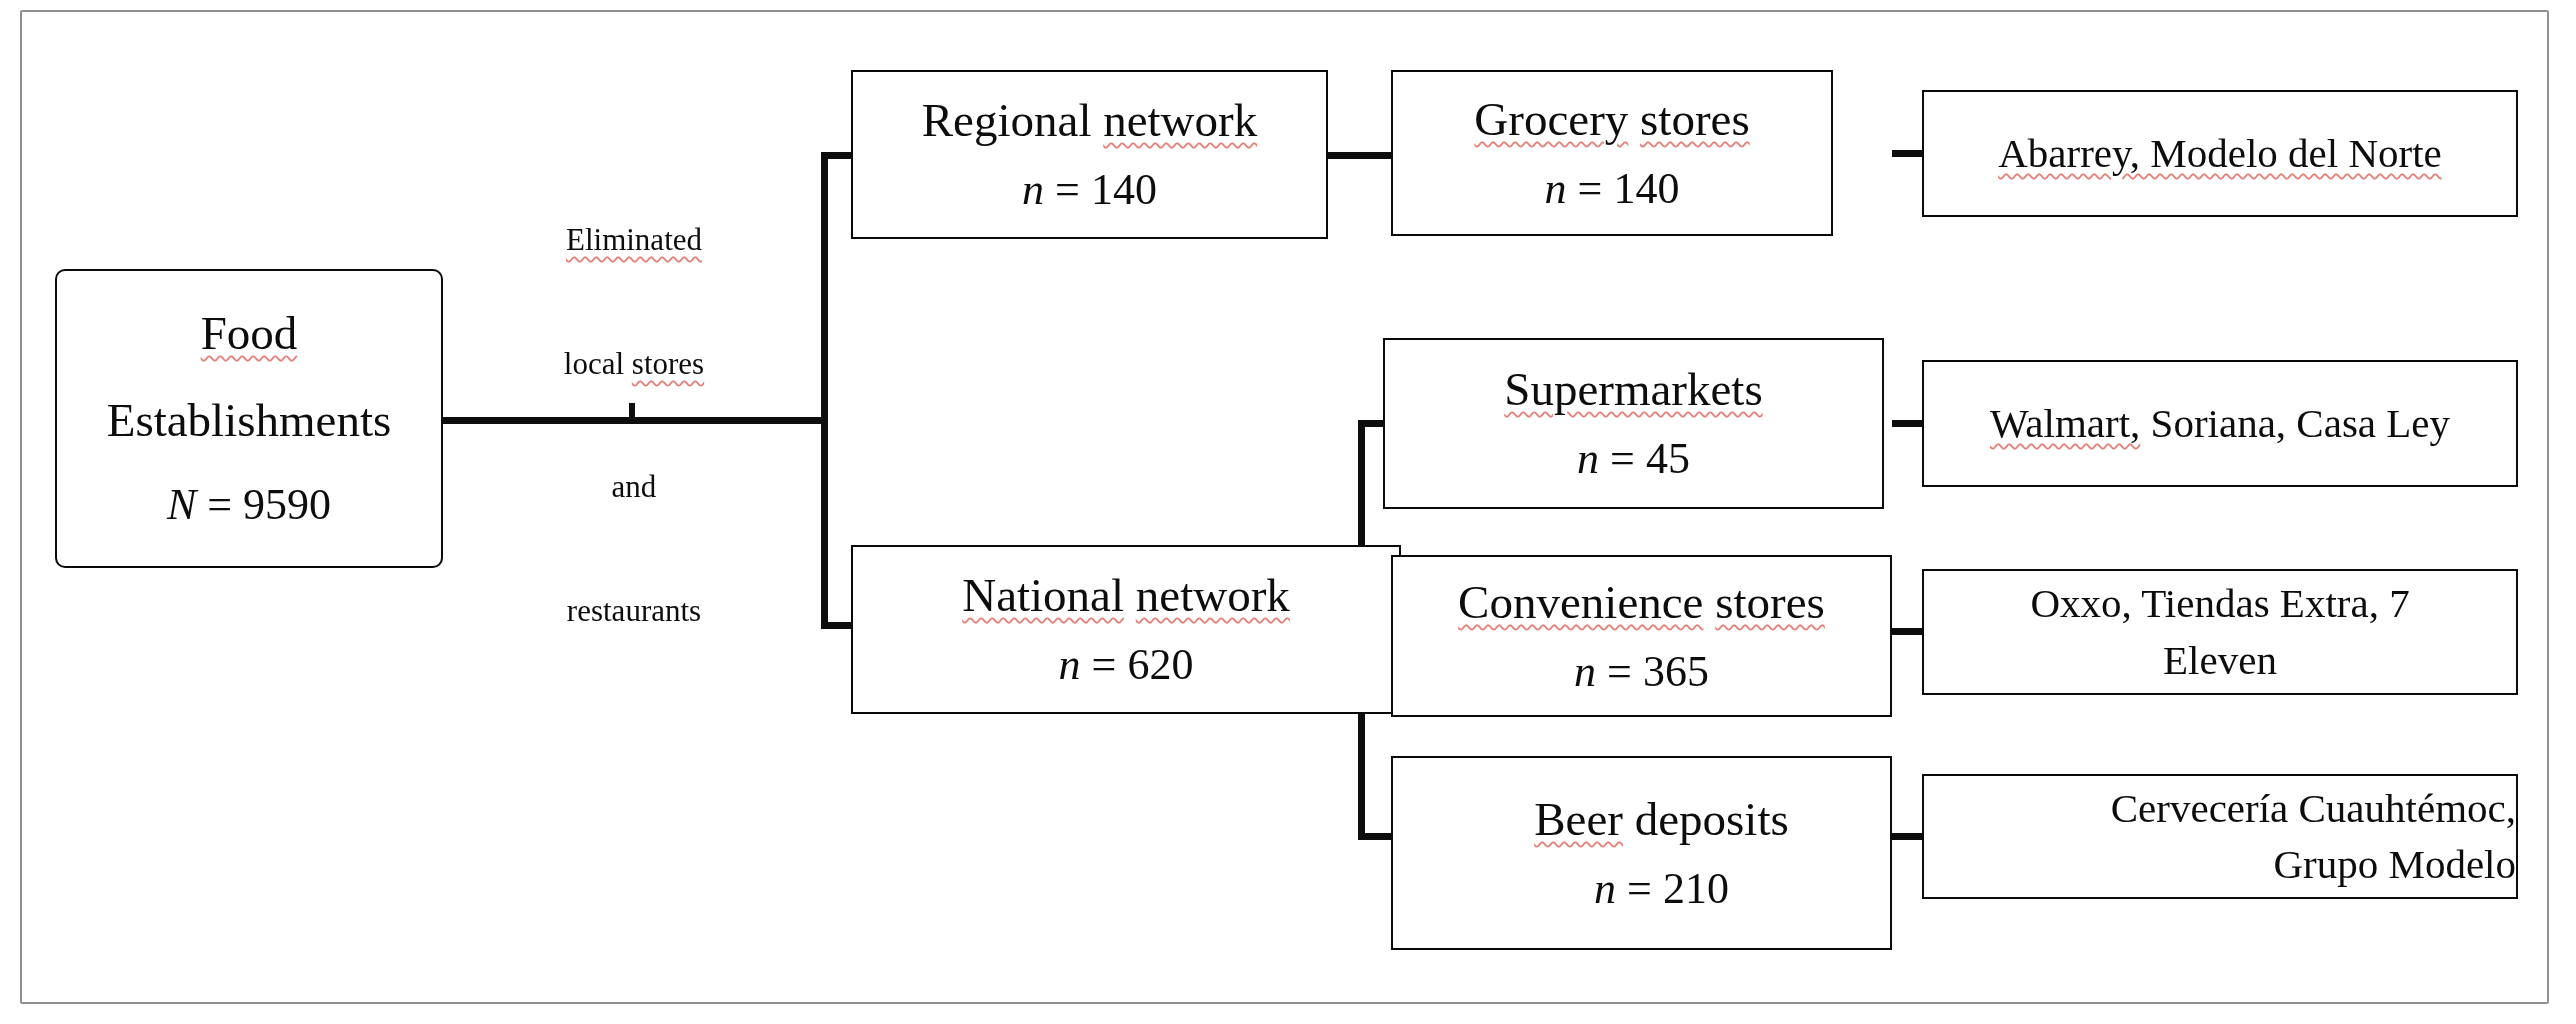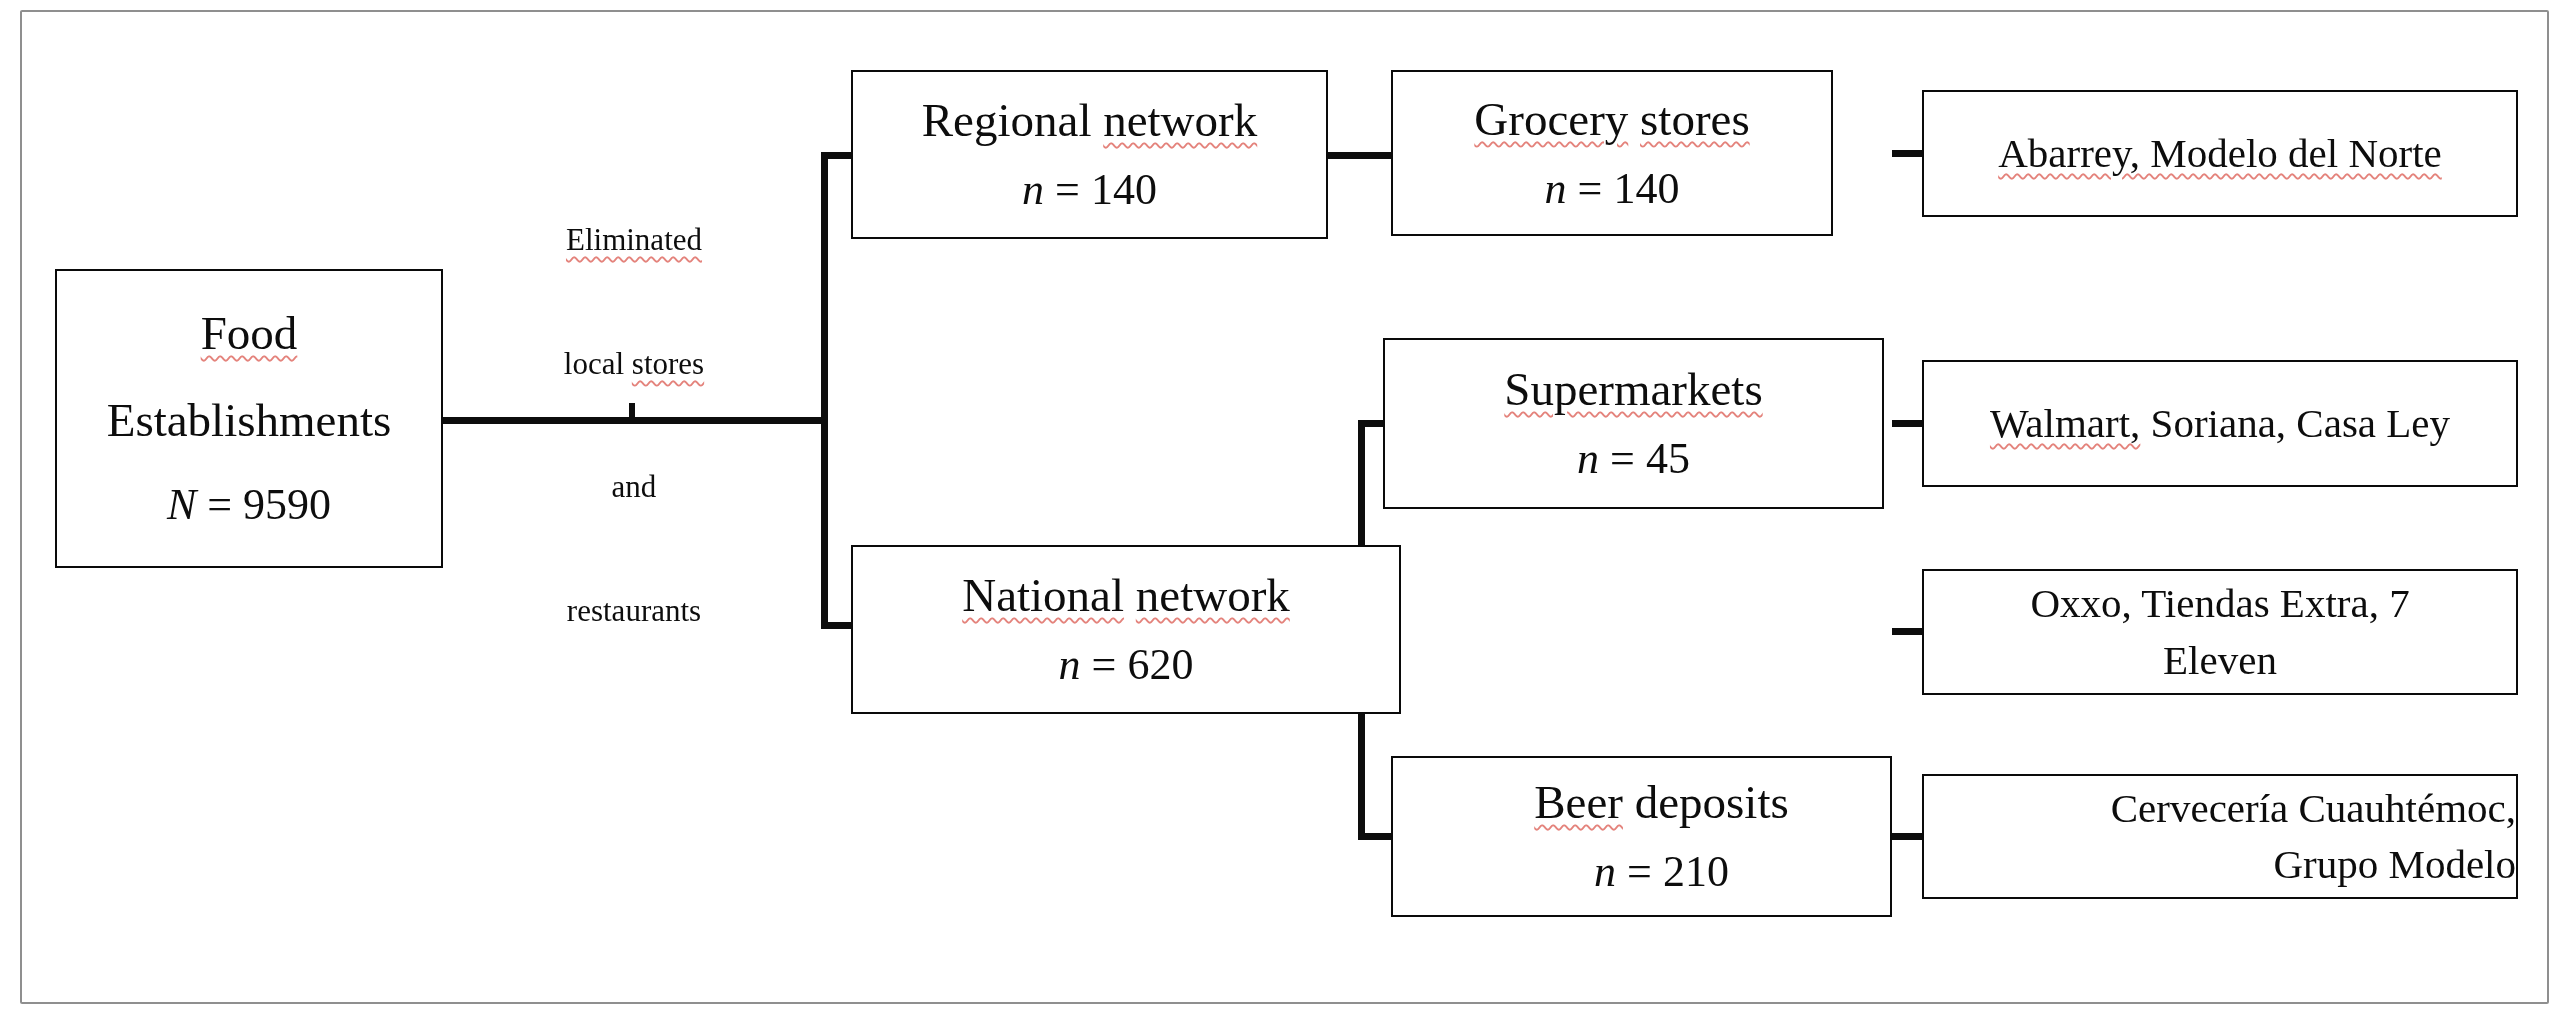--- a/index.html
+++ b/index.html
@@ -23,21 +23,21 @@
   .var { font-style:italic; }
   .rt   { font-size:41px; }
   .sq {
     text-decoration-line:underline;
     text-decoration-style:wavy;
     text-decoration-color:#e4837c;
     text-decoration-thickness:2.4px;
     text-underline-offset:6.2px;
   }
   .gap2 { row-gap:18px; }   
-  .gap3 { row-gap:33px; }   
+  .gap3 { row-gap:33px;border-radius:10px; }   
   .line { position:absolute; background:#0d0d0d; }
   .note {
     position:absolute; left:473px; top:134px; width:322px;
     font-size:31px; line-height:1.42; text-align:center; white-space:pre;
   }
 </style>
 </head>
 <body>
 
 <div id="stage">
@@ -85,22 +85,26 @@
   <div class="box gap2" style="left:1391px; top:70px; width:442px; height:166px;">
     <div class="tline label"><span class="sq">Grocery</span><span> </span><span class="sq">stores</span></div>
     <div class="tline count"><span class="var">n</span><span> = 140</span></div>
   </div>
 
   <div class="box gap2" style="left:1383px; top:338px; width:501px; height:171px;">
     <div class="tline label"><span class="sq">Supermarkets</span></div>
     <div class="tline count"><span class="var">n</span><span> = 45</span></div>
   </div>
 
+  <div class="box gap2" style="left:1391px; top:555px; width:501px; height:162px;">
+    <div class="tline label"><span class="sq">Convenience</span><span> </span><span class="sq">stores</span></div>
+    <div class="tline count"><span class="var">n</span><span> = 365</span></div>
+  </div>
 
-  <div class="box gap2" style="left:1391px; top:756px; width:501px; height:161px;padding-left:40px;">
+  <div class="box gap2" style="left:1391px; top:756px; width:501px; height:194px;padding-left:40px;">
     <div class="tline label"><span class="sq">Beer</span><span> </span><span>deposits</span></div>
     <div class="tline count"><span class="var">n</span><span> = 210</span></div>
   </div>
 
   <div class="box" style="left:1922px; top:90px; width:596px; height:127px;">
     <div class="tline rt"><span class="sq">Abarrey, Modelo del Norte</span></div>
   </div>
 
   <div class="box" style="left:1922px; top:360px; width:596px; height:127px;">
     <div class="tline rt"><span class="sq">Walmart,</span><span> Soriana, Casa Ley</span></div>

